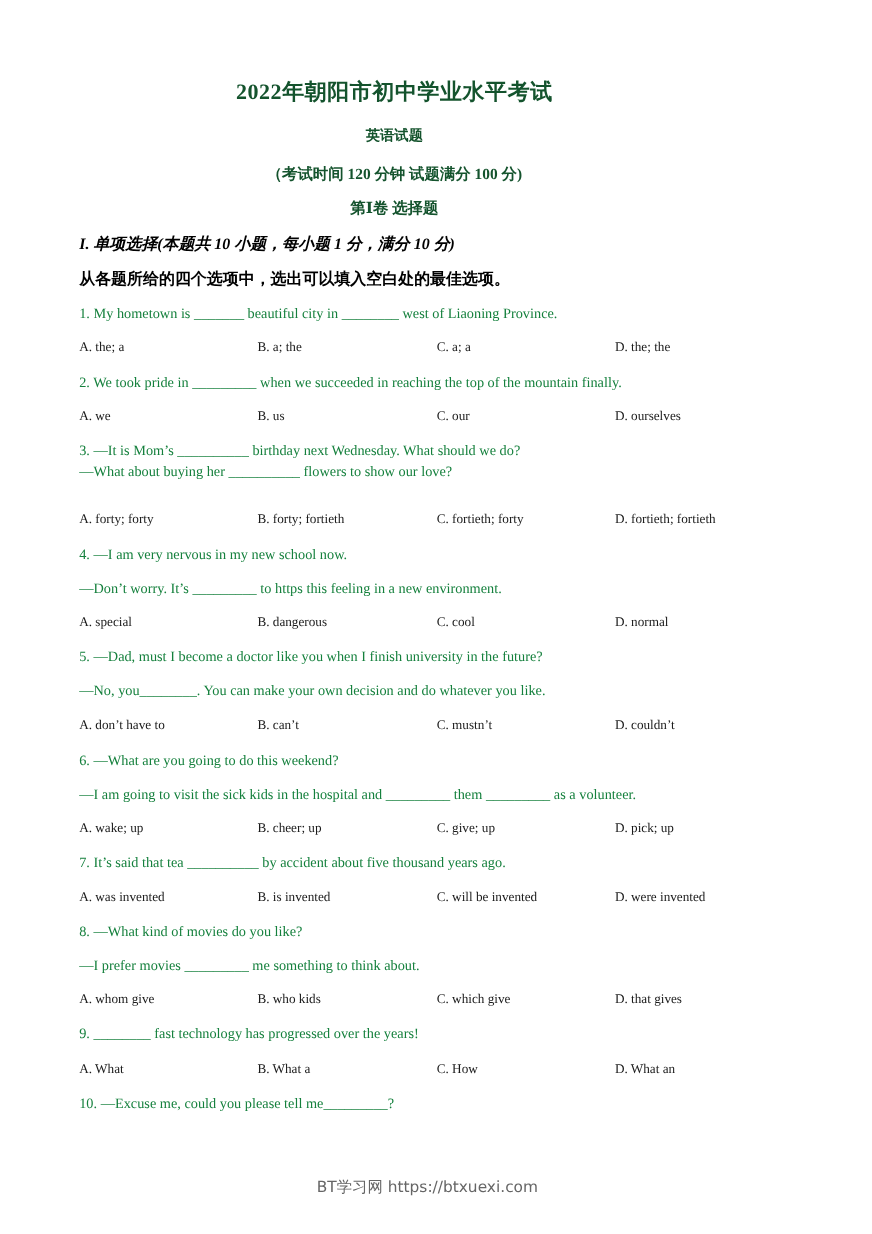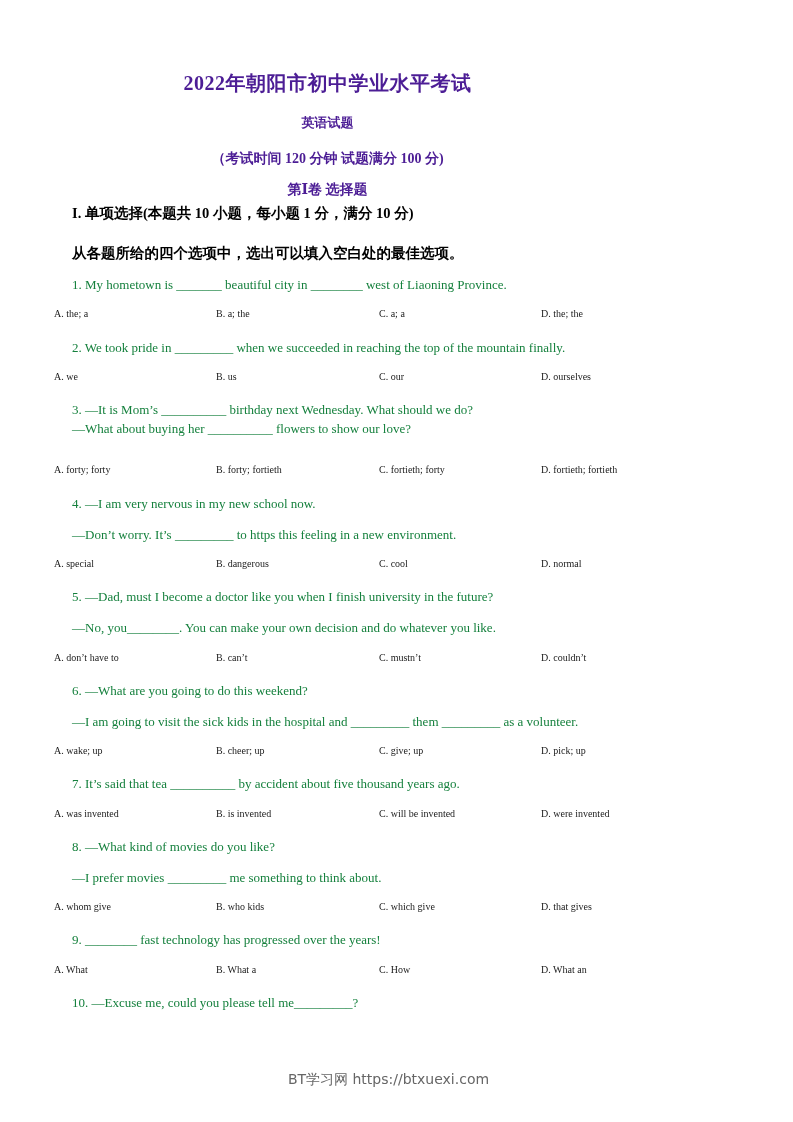--- a/index.html
+++ b/index.html
@@ -1,28 +1,28 @@
 <!DOCTYPE html>
 <html><head>
 <meta charset="utf-8">
 <style>
   html, body { margin: 0; padding: 0; background: #ffffff; }
   body { width: 793px; height: 1122px; position: relative; overflow: hidden;
          font-family: "Liberation Serif", "DejaVu Serif", serif; color: #111; }
   .page { position: absolute; left: 0; top: 0; width: 793px; height: 1122px; }
-  .title { position: absolute; left: 0; width: 655px; text-align: center; font-weight: bold; color: #4c1d95; }
+  .title { position: absolute; left: 0; width: 655px; text-align: center; font-weight: bold; color: #14532d; padding-left: 31px; }
   .t1 { top: 70px; font-size: 20px; letter-spacing: 0.5px; }
   .t2 { top: 114px; font-size: 13px; }
   .t3 { top: 150px; font-size: 14px; }
   .t4 { top: 181px; font-size: 14px; }
   .sec { position: absolute; left: 72px; font-weight: bold; font-size: 14.5px; color: #000; }
-  .s1 { top: 204px; }
+  .s1 { top: 212px; font-style: italic; }
   .s2 { top: 244px; }
   .line { position: absolute; left: 72px; font-size: 13px; white-space: nowrap; color: #15803d; }
-  .opts { position: absolute; left: 54px; width: 650px; height: 18px; font-size: 10px; color: #1a1a1a; }
+  .opts { position: absolute; left: 72px; width: 650px; height: 18px; font-size: 12px; color: #1a1a1a; }
   .opt { position: absolute; top: 0; white-space: nowrap; }
   .o0 { left: 0; } .o1 { left: 162px; } .o2 { left: 325px; } .o3 { left: 487px; }
   .footer { position: absolute; top: 1071px; left: 0; width: 777px; text-align: center;
             font-family: "DejaVu Sans", sans-serif; font-size: 14px; color: #666; }
 </style>
 </head>
 <body>
 
 <div class="page">
   <div class="title t1">2022年朝阳市初中学业水平考试</div>

